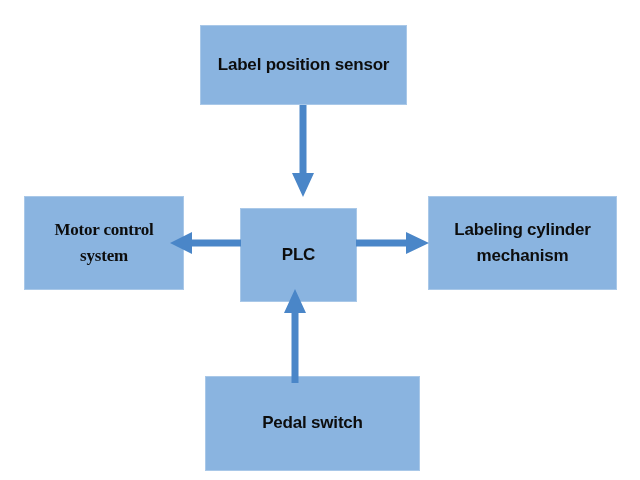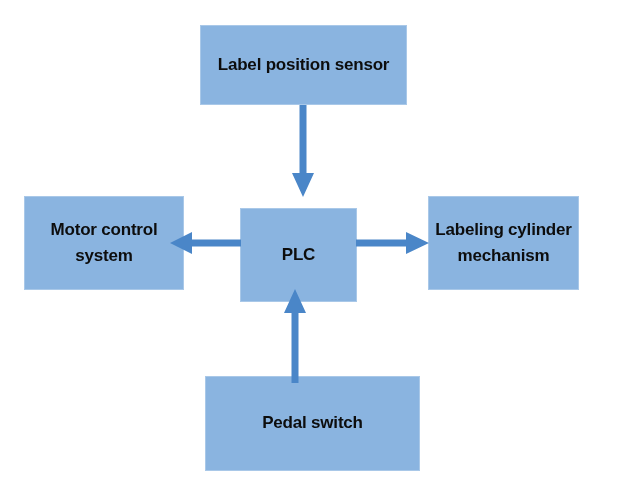--- a/index.html
+++ b/index.html
@@ -32,23 +32,23 @@
     color: #0d0d0d;
     font-weight: bold;
     line-height: 1.55;
     letter-spacing: -0.2px;
     font-size: 17px;
     padding: 2px 6px;
     white-space: pre-line;
   }
 
   #block-sensor   { left: 200px; top: 25px;  width: 207px; height: 80px; }
-  #block-motor    { left: 24px;  top: 196px; width: 160px; height: 94px; }
+  #block-motor    { left: 24px;  top: 196px; width: 160px; height: 94px; font-family: Liberation Serif, serif; }
   #block-plc      { left: 240px; top: 208px; width: 117px; height: 94px; }
-  #block-cylinder { left: 428px; top: 196px; width: 151px; height: 94px; }
+  #block-cylinder { left: 428px; top: 196px; width: 189px; height: 94px; }
   #block-pedal    { left: 205px; top: 376px; width: 215px; height: 95px; }
 
   
   .arrow {
     position: absolute;
   }
   .arrow svg { display: block; overflow: visible; }
 
   #arrow-sensor-to-plc { left: 290px; top: 105px;  width: 26px; height: 92px; }
   #arrow-plc-to-motor  { left: 170px; top: 230px;  width: 71px; height: 26px; }

